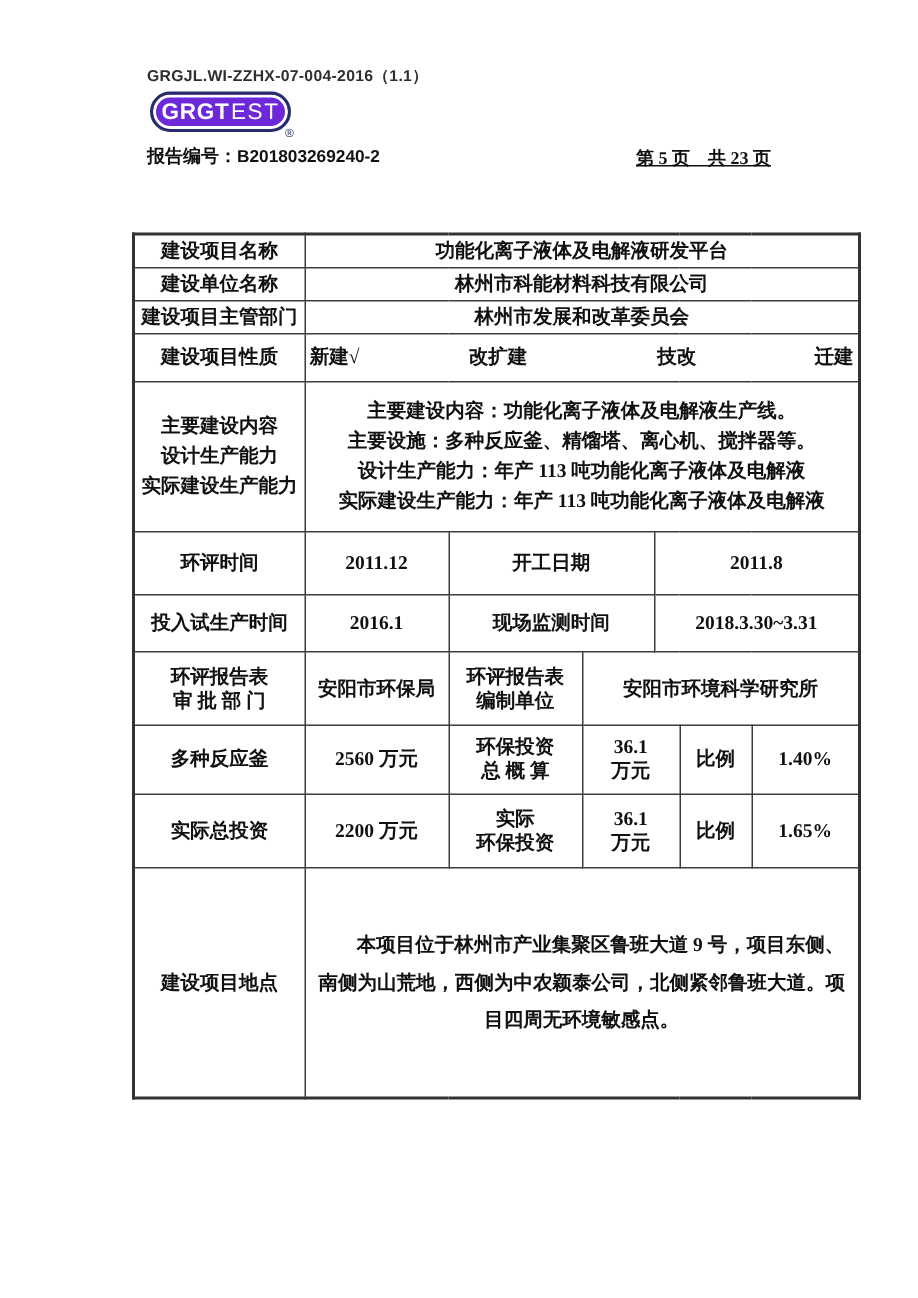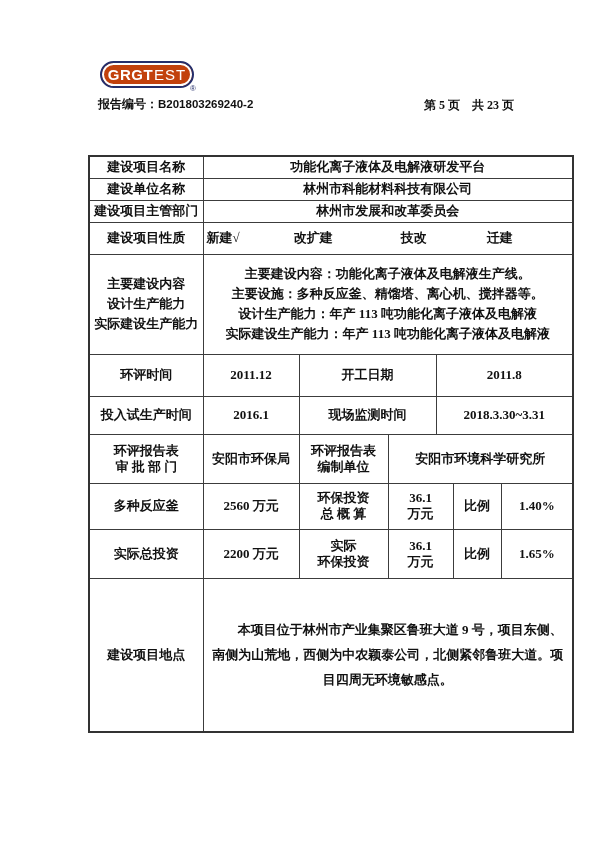--- a/index.html
+++ b/index.html
@@ -21,21 +21,21 @@
     font-family: "Liberation Sans", "DejaVu Sans", sans-serif;
     font-size: 10.5px;
     font-weight: 600;
     color: #2e2e2e;
     letter-spacing: 0.2px;
   }
   .logo {
     position: absolute;
     left: 100px; top: 61px;
     width: 94px; height: 27px;
-    background: #c2410c;
+    background: #6d28d9;
     border: 2px solid #252e6b;
     border-radius: 15px;
     box-shadow: inset 0 0 0 2px #ffffff;
     display: flex;
     align-items: center;
     justify-content: center;
     font-family: "Liberation Sans", "DejaVu Sans", sans-serif;
     color: #ffffff;
     line-height: 1;
   }
@@ -55,20 +55,21 @@
     font-weight: 700;
     white-space: pre;
   }
   .report-line .report-no { font-family: "Liberation Sans", "DejaVu Sans", sans-serif; font-size: 11.5px; }
   .page-indicator {
     position: absolute;
     left: 424px; top: 97px;
     font-size: 12px;
     font-weight: 600;
     white-space: pre;
+    text-decoration: underline;
   }
   
   .table-title {
     position: absolute;
     left: 92px; top: 130px;
     font-size: 14.5px;
     font-weight: 800;
     white-space: pre;
   }
   
@@ -92,21 +93,21 @@
   .pre { white-space: pre-line; line-height: 16px; margin-left: 21px; }
   td.content-label { white-space: pre-line; line-height: 20px; }
   td.content-value {
     text-align: left;
     vertical-align: top;
     padding: 5px 0 0 7px;
   }
   td.content-value div { line-height: 20px; }
   td.nature-cell .nature-options {
     display: flex;
-    justify-content: flex-start;
+    justify-content: space-between;
     align-items: center;
     gap: 36px;
   }
   .nature-options span:nth-child(2) { margin-left: 18px; }
   .nature-options span:nth-child(3) { margin-left: 32px; }
   .nature-options span:nth-child(4) { margin-left: 24px; }
   td.location-value {
     text-align: left;
     padding: 0 6px;
     font-size: 12.5px;
@@ -114,20 +115,21 @@
   td.location-value div {
     text-indent: 25px;
     line-height: 25px;
   }
 </style>
 </head>
 <body>
 
 <div class="page">
 
+  <div class="doc-code">GRGJL.WI-ZZHX-07-004-2016（1.1）</div>
 
   <div class="logo">
     <span class="logo-primary">GRGT</span>
       <span class="logo-secondary">EST</span>
   </div>
   <span class="logo-reg">®</span>
 
   <div class="report-line"><span>报告编号：</span><span class="report-no">B201803269240-2</span></div>
 
   <div class="page-indicator">第 5 页　共 23 页</div>

